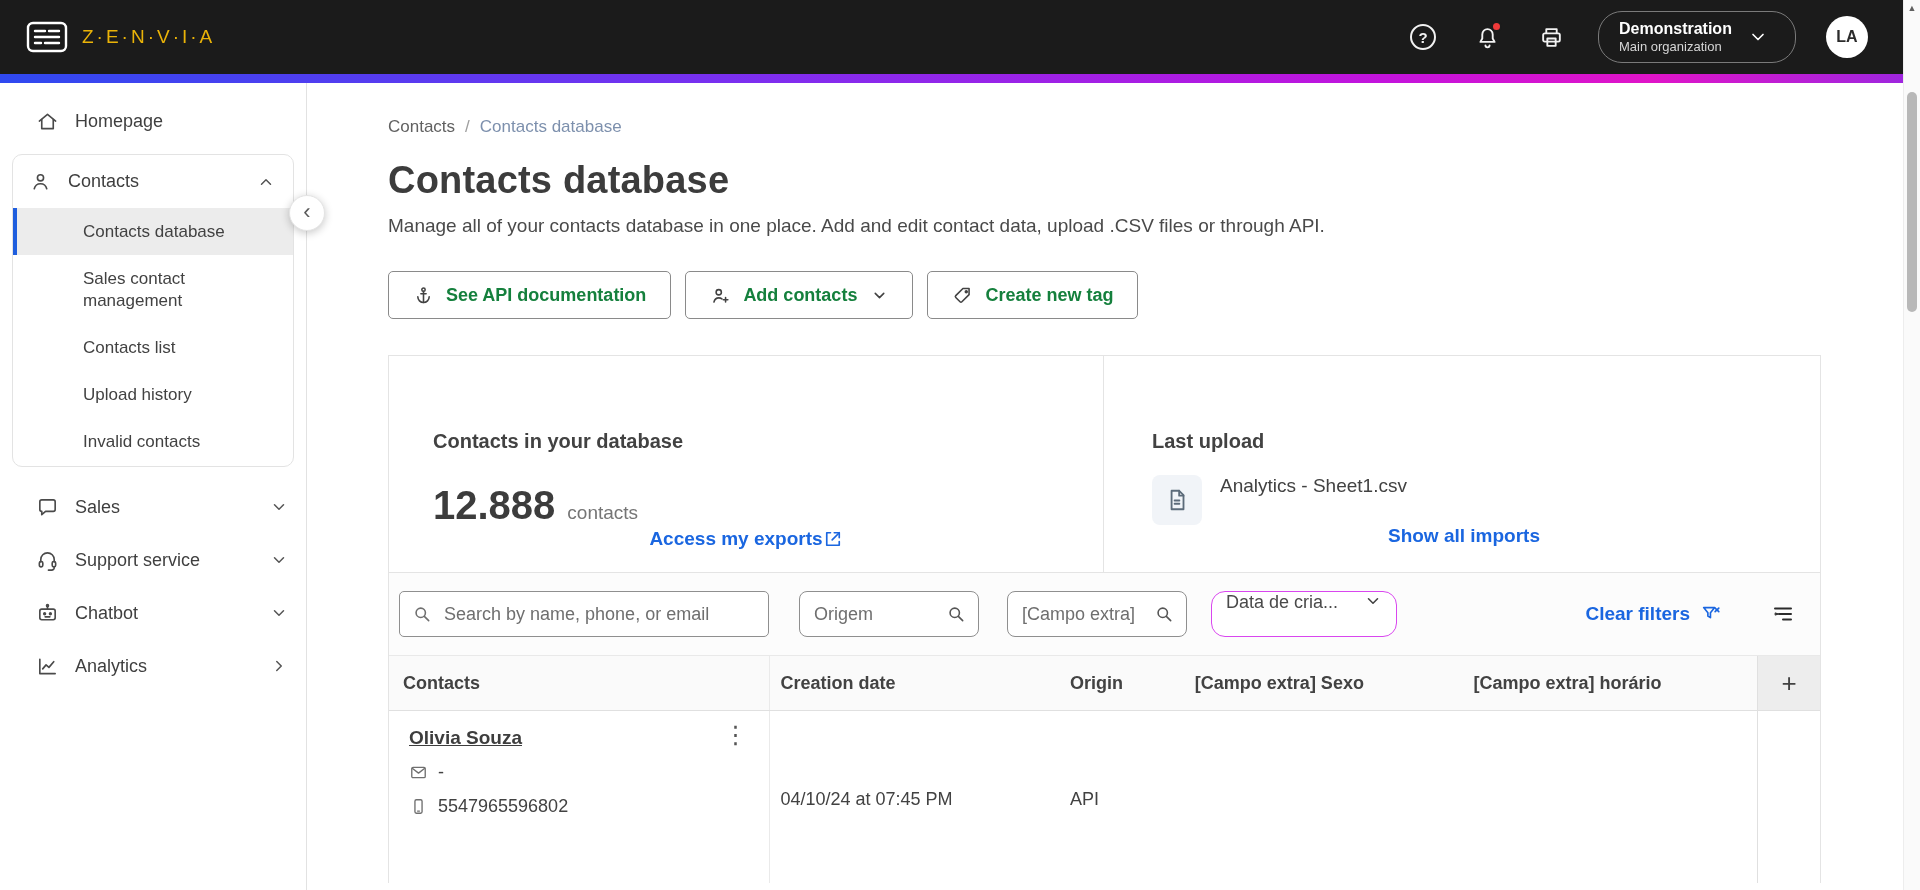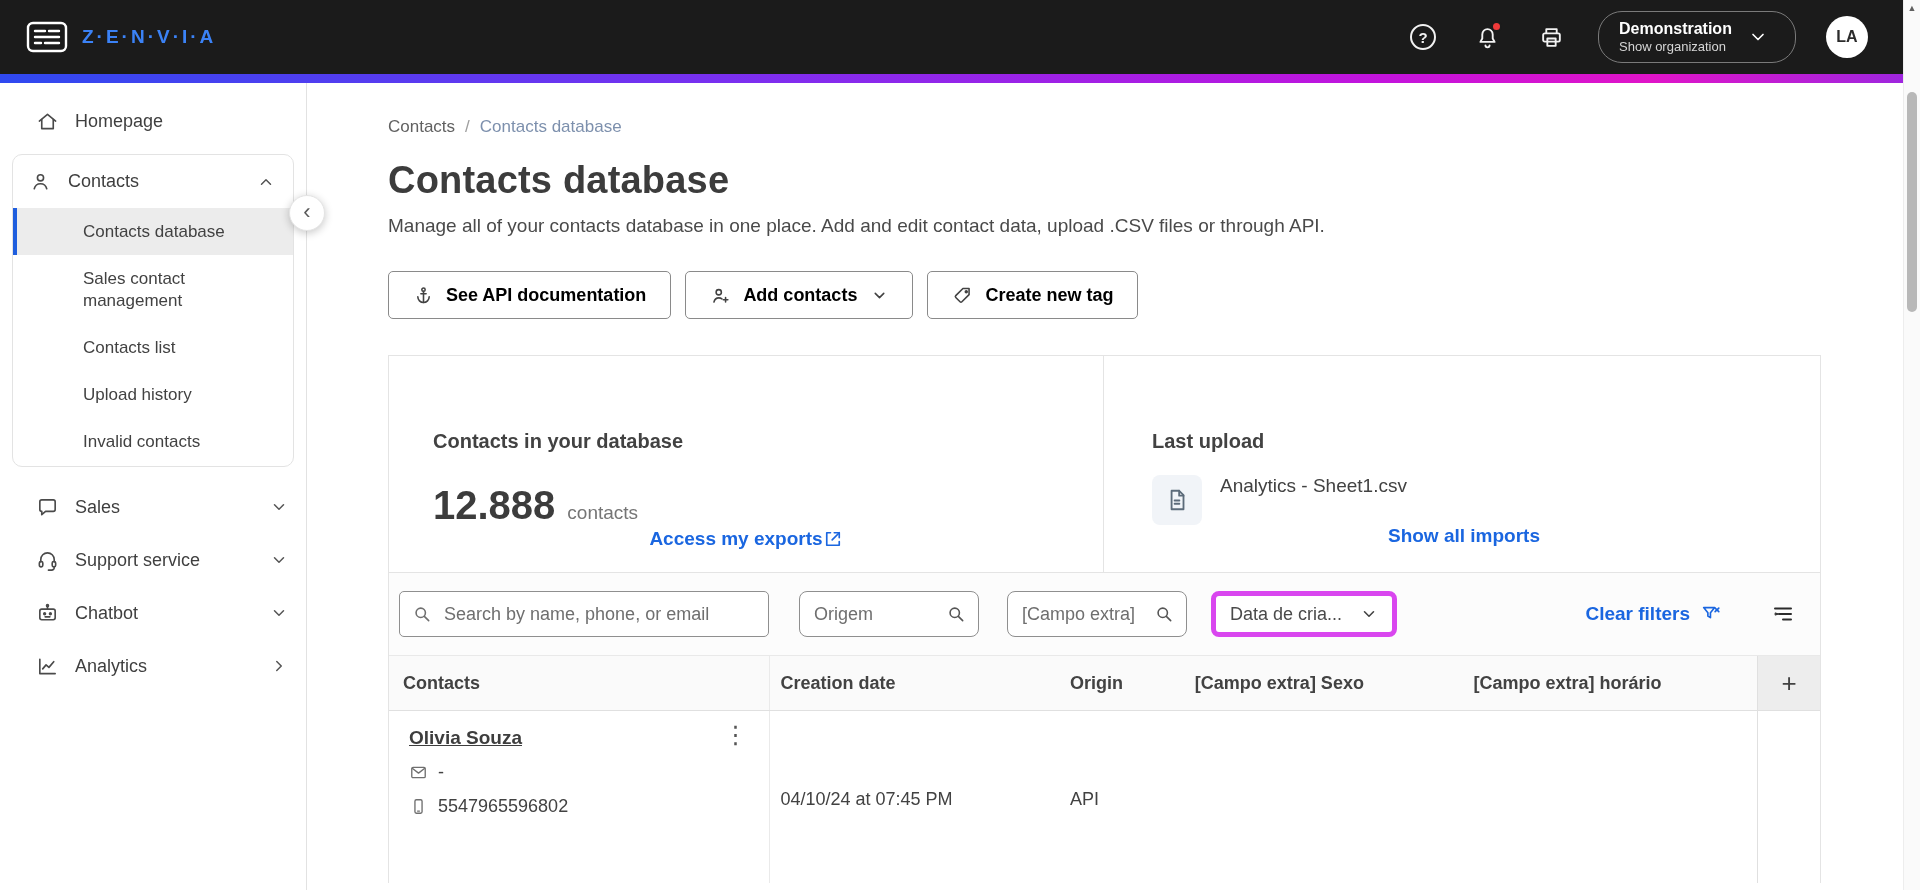--- a/index.html
+++ b/index.html
@@ -4,21 +4,21 @@
 <style>
   * { margin:0; padding:0; box-sizing:border-box; }
   html,body { width:1920px; height:890px; overflow:hidden; }
   body { font-family:"Liberation Sans", sans-serif; background:#fff; color:#424242; }
   .app { position:relative; width:1920px; height:890px; overflow:hidden; background:#fff; }
 
   
   .topbar { height:74px; background:#1b1b1b; display:flex; align-items:center; padding:0 52px 0 26px; color:#fff; }
   .brand { display:flex; align-items:center; gap:14px; }
   .brand-logo { width:42px; height:34px; display:flex; align-items:center; justify-content:center; }
-  .brand-name { font-size:19px; letter-spacing:3px; font-weight:700; color:#3b82f6;text-align:center; }
+  .brand-name { font-size:19px; letter-spacing:3px; font-weight:400; color:#eab308;text-align:center; }
   .topbar-right { margin-left:auto; display:flex; align-items:center; gap:30px; }
   .icon-btn { background:none; border:none; color:#f2f2f2; cursor:pointer; position:relative; width:34px; height:34px; display:flex; align-items:center; justify-content:center; }
   .help-circle { width:26px; height:26px; border:2px solid #f2f2f2; border-radius:50%; display:flex; align-items:center; justify-content:center; font-size:15px; font-weight:700; }
   .notif-dot { position:absolute; top:1px; right:2px; width:11px; height:11px; border-radius:50%; background:#f03a3a; border:2px solid #1b1b1b; }
   .org-pill { display:flex; align-items:center; gap:16px; border:1px solid #7a7a7a; border-radius:24px; padding:7px 18px 7px 20px; cursor:pointer; min-width:198px; }
   .org-text { display:flex; flex-direction:column; line-height:1.25; }
   .org-name { font-size:16px; font-weight:700; color:#fff; }
   .org-sub { font-size:13px; color:#d6d6d6; }
   .avatar { width:42px; height:42px; border-radius:50%; background:#fff; color:#2b2b2b; font-size:16px; font-weight:700; display:flex; align-items:center; justify-content:center; cursor:pointer; }
 
@@ -43,21 +43,21 @@
   .main { flex:1; overflow:hidden; padding:34px 0 0 81px; background:#fff; }
   .content { width:1433px; }
   .breadcrumb { display:flex; align-items:center; gap:10px; font-size:17px; }
   .crumb-parent { color:#616161; cursor:pointer; }
   .crumb-sep { color:#9e9e9e; }
   .crumb-current { color:#7d90ad; cursor:pointer; }
   .page-title { margin-top:22px; font-size:38px; font-weight:700; color:#3c3c3c; letter-spacing:.2px; }
   .page-subtitle { margin-top:13px; font-size:19px; color:#4a4a4a; }
 
   .actions { margin-top:34px; display:flex; gap:14px; }
-  .btn { display:flex; align-items:center; gap:12px; height:48px; padding:0 24px; background:#fff; border:1px solid #8a8a8a; border-radius:5px; font-size:18px; font-weight:700; color:#000000; cursor:pointer; font-family:inherit; }
+  .btn { display:flex; align-items:center; gap:12px; height:48px; padding:0 24px; background:#fff; border:1px solid #8a8a8a; border-radius:5px; font-size:18px; font-weight:700; color:#15803d; cursor:pointer; font-family:inherit; }
   .btn .bicon { width:21px; height:21px; color:#424242; flex:none; }
   .btn .bchev { width:17px; height:17px; color:#424242; flex:none; margin-left:2px; }
 
   
   .panel { margin-top:36px; border:1px solid #e4e4e4; border-bottom:none; }
   .stats-row { display:flex; height:217px; border-bottom:1px solid #e4e4e4; }
   .stats-cell { display:flex; flex-direction:column; padding:36px 44px 26px 44px; }
   .stats-cell.left { width:714px; flex:none; }
   .stats-cell.right { flex:1; border-left:1px solid #e4e4e4; padding-left:48px; }
   .cell-title { font-size:20px; font-weight:700; color:#424242;margin-top:38px; }
@@ -75,21 +75,21 @@
   
   .filterbar { display:flex; align-items:center; padding:18px 22px 18px 10px; background:#fcfcfc; border-bottom:1px solid #e9e9e9; }
   .finput { position:relative; }
   .finput input { height:46px; border:1px solid #8f8f8f; border-radius:5px; background:#fff; font-size:18px; font-family:inherit; color:#424242; outline:none; }
   .finput input::placeholder { color:#6f6f6f; }
   .search-main input { width:370px; padding:0 14px 0 44px; }
   .search-main .sicon { position:absolute; left:13px; top:13px; width:20px; height:20px; color:#6f6f6f; }
   .search-right input { width:180px; padding:0 42px 0 14px;border-radius:8px; }
   .search-right .sicon { position:absolute; right:13px; top:13px; width:20px; height:20px; color:#555; }
   .gap30 { margin-left:30px; } .gap28 { margin-left:28px; }
-  .fselect { margin-left:24px; height:46px; width:186px; border:5px solid #d946ef; border-radius:8px; background:#fff; display:flex; align-items:center; padding:0 14px; font-size:18px; color:#4a4a4a; cursor:pointer; }
+  .fselect { margin-left:24px; height:46px; width:186px; border:1px solid #d946ef; border-radius:14px; background:#fff; display:flex; padding:0 14px; font-size:18px; color:#4a4a4a; cursor:pointer; }
   .fselect .fchev { margin-left:auto; width:18px; height:18px; color:#424242; }
   .clear-filters { margin-left:auto; display:flex; align-items:center; gap:10px; color:#1a66e0; font-size:19px; font-weight:700; cursor:pointer; text-decoration:none; }
   .clear-filters svg { width:22px; height:22px; }
   .filter-list-btn { margin-left:46px; background:none; border:none; color:#2b2b2b; width:30px; height:30px; cursor:pointer; display:flex; align-items:center; justify-content:center; }
   .filter-list-btn svg { width:24px; height:24px; }
 
   
   .thead { display:flex; height:55px; background:#fafafa; border-bottom:1px solid #e0e0e0; }
   .th { display:flex; align-items:center; font-size:18px; font-weight:700; color:#424242; padding-left:10px; }
   .th.c-contacts { width:382px; padding-left:14px; border-right:1px solid #eaeaea; }
@@ -147,21 +147,21 @@
       <button class="icon-btn">
         <svg viewBox="0 0 24 24" width="25" height="25" fill="none" stroke="currentColor" stroke-width="1.8" stroke-linejoin="round">
           <path d="M7 8V4h10v4"></path>
           <rect x="4" y="8" width="16" height="8" rx="1.5"></rect>
           <rect x="8" y="13" width="8" height="7"></rect>
         </svg>
       </button>
       <div class="org-pill">
         <div class="org-text">
           <span class="org-name">Demonstration</span>
-          <span class="org-sub">Show organization</span>
+          <span class="org-sub">Main organization</span>
         </div>
         <svg class="chev" viewBox="0 0 24 24" width="20" height="20" fill="none" stroke="#fff" stroke-width="2" stroke-linecap="round" stroke-linejoin="round">
           <path d="M6 9l6 6 6-6"></path>
         </svg>
       </div>
       <div class="avatar">LA</div>
     </div>
   </header>
 
   <div class="gradient-bar"></div>

